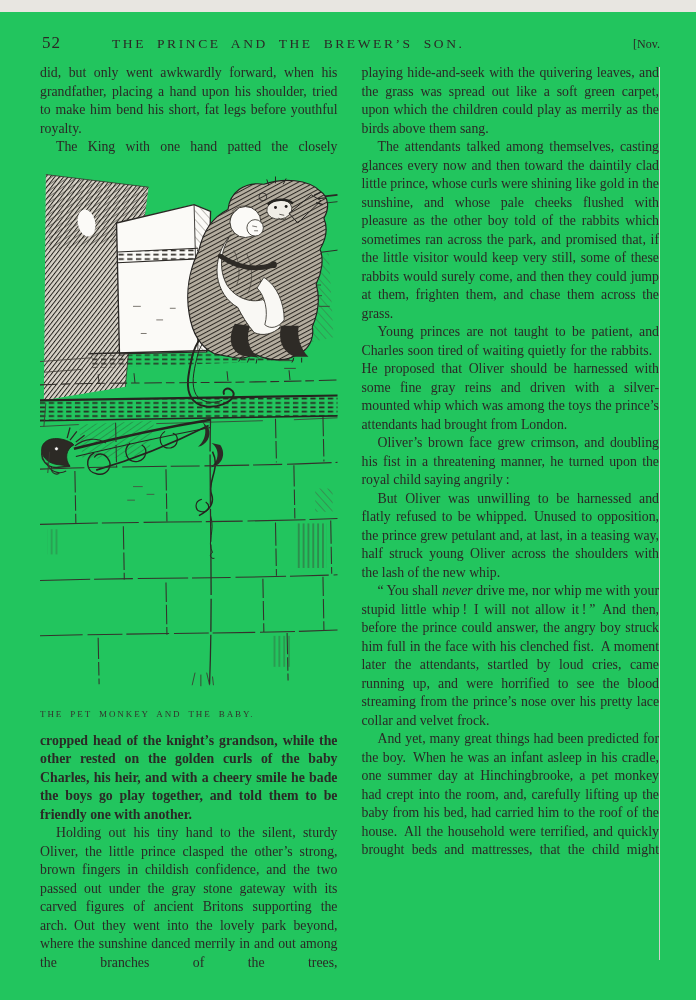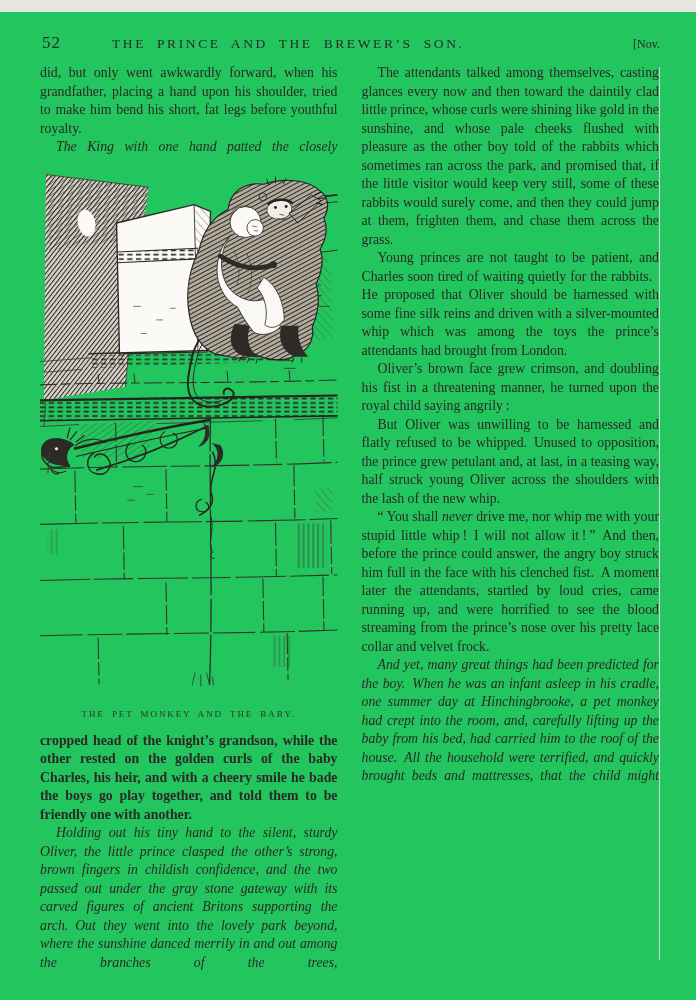--- a/index.html
+++ b/index.html
@@ -28,28 +28,28 @@
     position:absolute; top:52px; left:40px; right:37px;
     display:flex; gap:24px;
   }
   .col {
     width:50%;
     font-size:13.8px; line-height:18.5px;
     text-align:justify;
   }
   .col p { margin:0; text-indent:16px; }
   .col p.noindent { text-indent:0; }
-  .col p.force-justify { text-align-last:justify;font-style:italic; }
+  .col p.force-justify { text-align-last:justify; }
   em { }
 
   figure { margin:4px 0 6px; }
   figure + p { margin-top:8px !important;font-weight:bold; }
   figure svg { display:block; width:100%; height:auto; }
   figcaption {
-    text-align:center;
+    text-align:left;
     font-size:9px; letter-spacing:1.9px; word-spacing:3px;
     margin-top:10px; color:#34322d;
   }
 
   .page-edge-line {
     position:absolute; top:55px; bottom:52px; right:36px;
     width:1px; background:#d2d0cb;
   }
   .bottom-scan-shadow {
     position:absolute; left:10px; bottom:2px;
@@ -217,22 +217,23 @@
           </g>
         </svg>
         <figcaption>THE PET MONKEY AND THE BABY.</figcaption>
       </figure>
 
       <p class="noindent">cropped head of the knight’s grandson, while the other rested on the golden curls of the baby Charles, his heir, and with a cheery smile he bade the boys go play together, and told them to be friendly one with another.</p>
       <p class="force-justify">Holding out his tiny hand to the silent, sturdy Oliver, the little prince clasped the other’s strong, brown fingers in childish confidence, and the two passed out under the gray stone gateway with its carved figures of ancient Britons supporting the arch. Out they went into the lovely park beyond, where the sunshine danced merrily in and out among the branches of the trees,</p>
     </div>
 
     <div class="col">
+      <p class="noindent">playing hide-and-seek with the quivering leaves, and the grass was spread out like a soft green carpet, upon which the children could play as merrily as the birds above them sang.</p>
       <p>The attendants talked among themselves, casting glances every now and then toward the daintily clad little prince, whose curls were shining like gold in the sunshine, and whose pale cheeks flushed with pleasure as the other boy told of the rabbits which sometimes ran across the park, and promised that, if the little visitor would keep very still, some of these rabbits would surely come, and then they could jump at them, frighten them, and chase them across the grass.</p>
-      <p>Young princes are not taught to be patient, and Charles soon tired of waiting quietly for the rabbits. He proposed that Oliver should be harnessed with some fine silk reins and driven with a silver-mounted whip which was among the toys the prince’s attendants had brought from London.</p>
+      <p>Young princes are not taught to be patient, and Charles soon tired of waiting quietly for the rabbits. He proposed that Oliver should be harnessed with some fine gray reins and driven with a silver-mounted whip which was among the toys the prince’s attendants had brought from London.</p>
       <p>Oliver’s brown face grew crimson, and doubling his fist in a threatening manner, he turned upon the royal child saying angrily :</p>
       <p>But Oliver was unwilling to be harnessed and flatly refused to be whipped. Unused to opposition, the prince grew petulant and, at last, in a teasing way, half struck young Oliver across the shoulders with the lash of the new whip.</p>
       <p><span>“ You shall </span><em>never</em><span> drive me, nor whip me with your stupid little whip ! I will not allow it ! ” And then, before the prince could answer, the angry boy struck him full in the face with his clenched fist. A moment later the attendants, startled by loud cries, came running up, and were horrified to see the blood streaming from the prince’s nose over his pretty lace collar and velvet frock.</span></p>
       <p class="force-justify">And yet, many great things had been predicted for the boy. When he was an infant asleep in his cradle, one summer day at Hinchingbrooke, a pet monkey had crept into the room, and, carefully lifting up the baby from his bed, had carried him to the roof of the house. All the household were terrified, and quickly brought beds and mattresses, that the child might</p>
     </div>
 
   </div>
 
   <div class="page-edge-line"></div>
   <div class="bottom-scan-shadow"></div>

